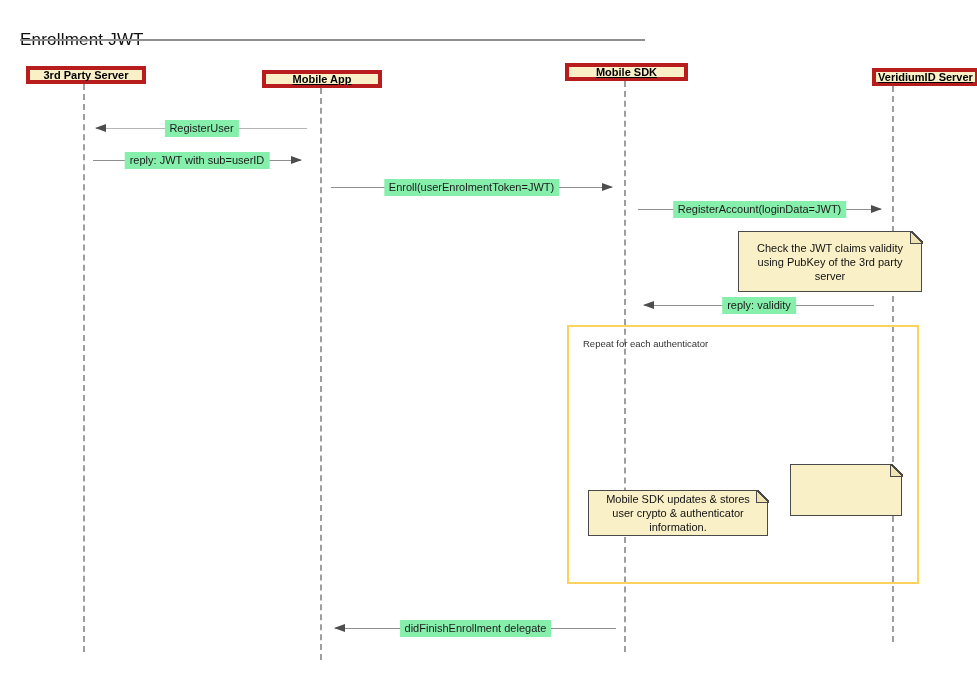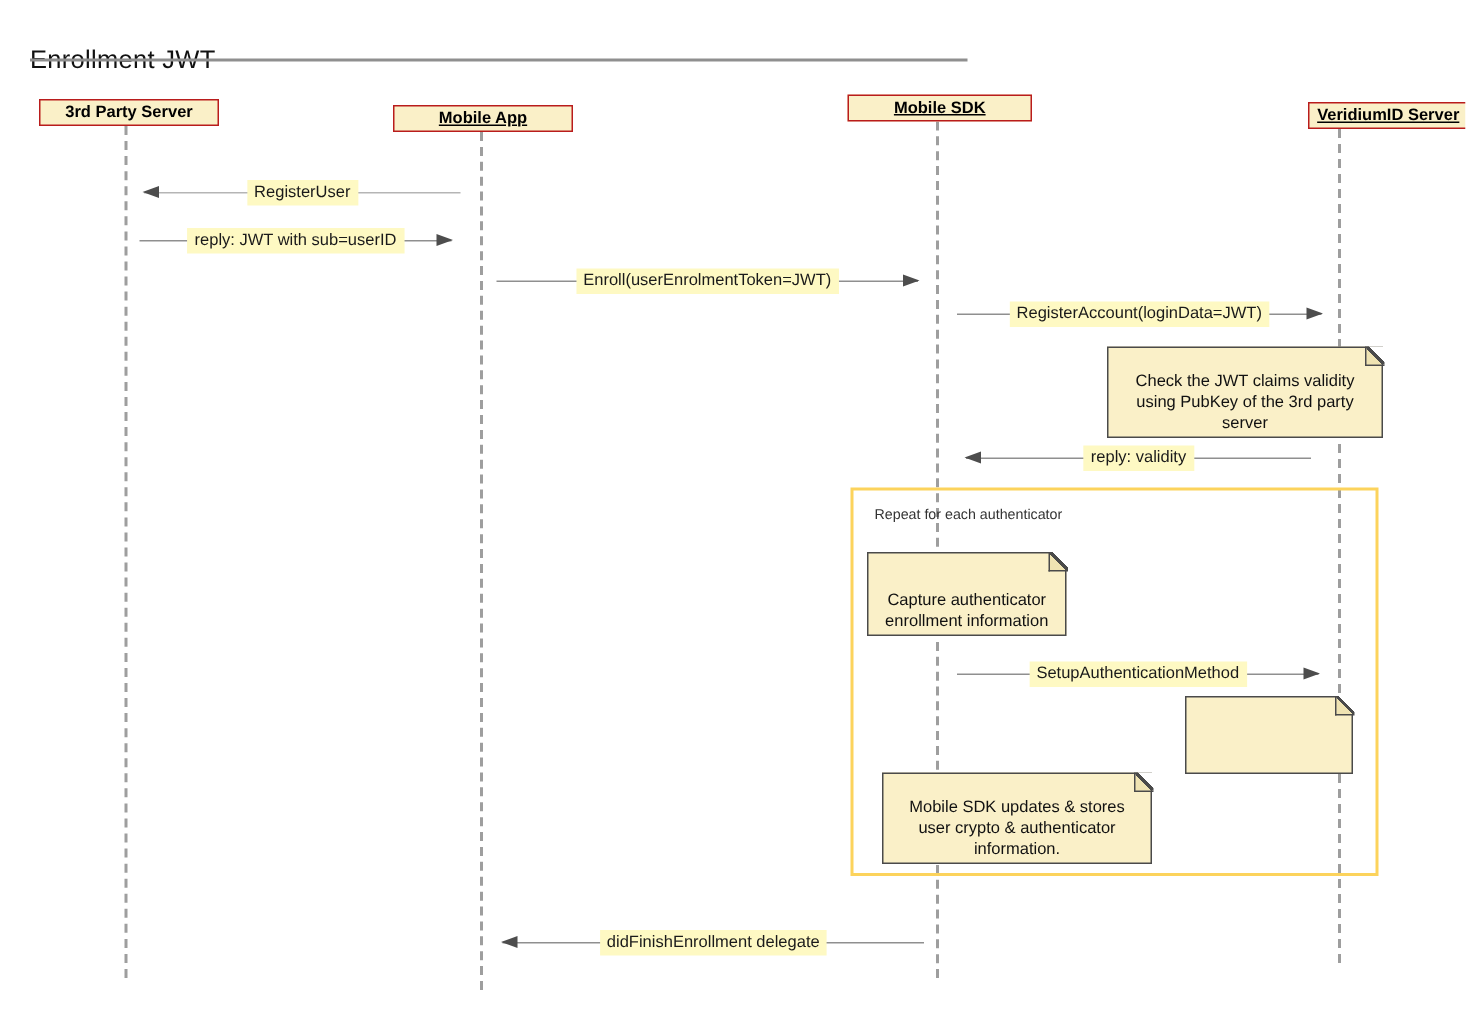--- a/index.html
+++ b/index.html
@@ -14,21 +14,21 @@
     letter-spacing:0.2px;
     margin-top:20px;
   }
   .title-rule {
     position:absolute; left:20px; top:39px; width:625px; height:0;
     border-top:2px solid #8f8f8f;
   }
 
   
   .participant {
-    position:absolute; height:18px; background:#faf0c8; border:1px solid #b91c1c;
+    position:absolute; height:18px; background:#faf0c8; border:4px solid #b91c1c;
     display:flex; align-items:center; justify-content:center; box-sizing:border-box;
   }
   .plabel { font-size:11px; font-weight:bold; color:#000; white-space:nowrap; }
   .plabel.u { text-decoration:underline; }
 
   
   .lifeline {
     position:absolute; width:0; border-left:2px dashed #9e9e9e;
   }
 
@@ -50,28 +50,28 @@
   .ah.left {
     left:0; border-top:4.5px solid transparent; border-bottom:4.5px solid transparent;
     border-right:11px solid #4d4d4d;
   }
   .ah.right {
     right:0; border-top:4.5px solid transparent; border-bottom:4.5px solid transparent;
     border-left:11px solid #4d4d4d;
   }
   .msg-label {
     position:absolute; left:50%; top:0; transform:translateX(-50%);
-    background:#fef9c3; padding:0 5px; font-size:11px; line-height:17px;
+    background:#86efac; padding:0 5px; font-size:11px; line-height:17px;
     color:#1a1a1a; white-space:nowrap;
   }
 
   
   .note {
     position:absolute; background:#faf0c8; border:1.5px solid #4a4a4a;
-    box-sizing:border-box; display:flex; align-items:flex-end; justify-content:center;
+    box-sizing:border-box; display:flex; align-items:center; justify-content:center;
   }
   .note-text {
     font-size:11px; line-height:14px; color:#111; text-align:center;
     padding:2px 6px;
   }
   .fold {
     position:absolute; top:-1.5px; right:-1.5px; width:13px; height:13px;
     background:linear-gradient(to bottom left,
       #ffffff 0 44%, #4a4a4a 44% 56%, #efe3b2 56% 100%);
     border-left:1.5px solid #4a4a4a; border-bottom:1.5px solid #4a4a4a;
@@ -131,44 +131,35 @@
     <div class="ah right"></div>
     <span class="msg-label">RegisterAccount(loginData=JWT)</span>
   </div>
 
   <div class="msg" style="left:643px; top:297px; width:232px">
     <div class="msg-line"></div>
     <div class="ah left"></div>
     <span class="msg-label">reply: validity</span>
   </div>
 
-  <div class="msg" style="left:637px; top:441px; width:243px">
-    <div class="msg-line"></div>
-    <div class="ah right"></div>
-    <span class="msg-label">SetupAuthenticationMethod</span>
-  </div>
 
   <div class="msg" style="left:334px; top:620px; width:283px">
     <div class="msg-line"></div>
     <div class="ah left"></div>
     <span class="msg-label">didFinishEnrollment delegate</span>
   </div>
 
   <div class="note" style="left:738px; top:231px; width:184px; height:61px">
     <span class="fold"></span>
     <span class="note-text">Check the JWT claims validity using PubKey of the 3rd party server</span>
   </div>
 
-  <div class="note" style="left:578px; top:368px; width:133px; height:56px">
-    <span class="fold"></span>
-    <span class="note-text">Capture authenticator enrollment information</span>
-  </div>
 
   <div class="note" style="left:790px; top:464px; width:112px; height:52px">
     <span class="fold"></span>
   </div>
 
-  <div class="note" style="left:588px; top:515px; width:180px; height:61px">
+  <div class="note" style="left:588px; top:490px; width:180px; height:46px">
     <span class="fold"></span>
     <span class="note-text">Mobile SDK updates &amp; stores user crypto &amp; authenticator information.</span>
   </div>
 
 </div>
 
 </body></html>

